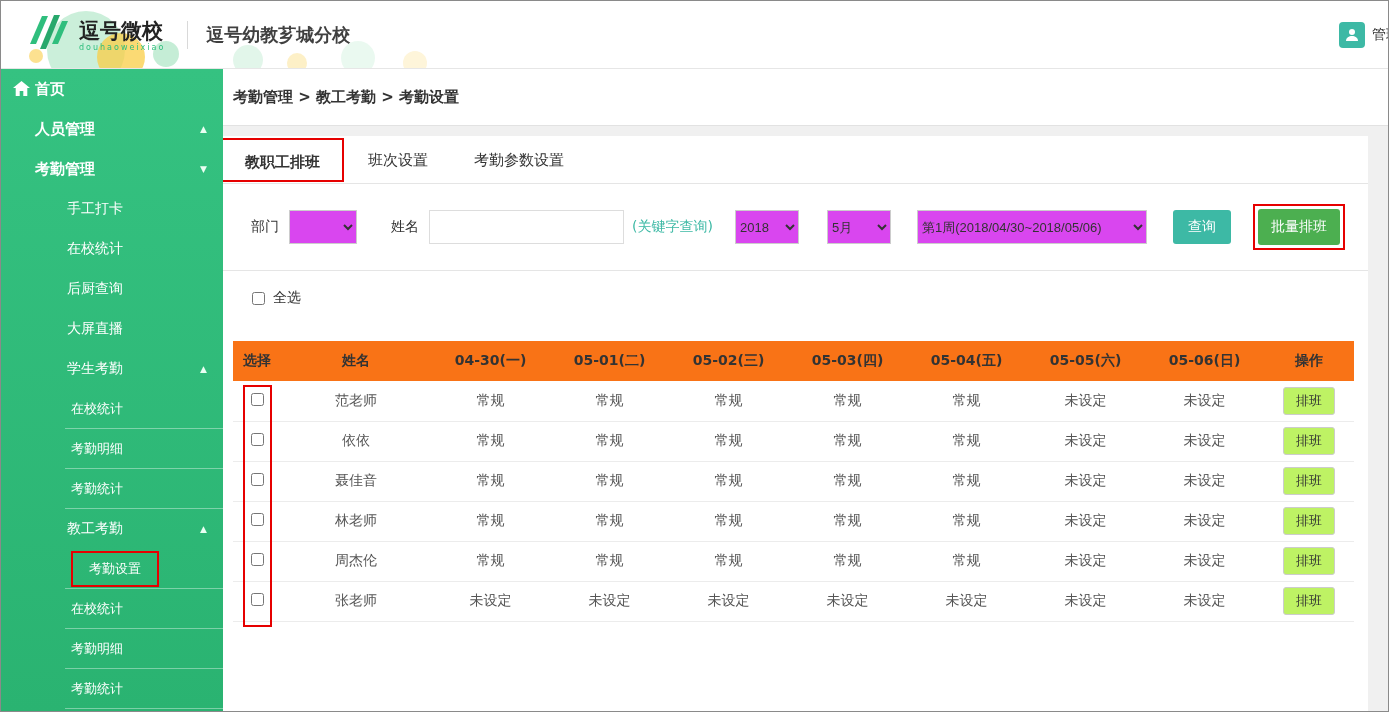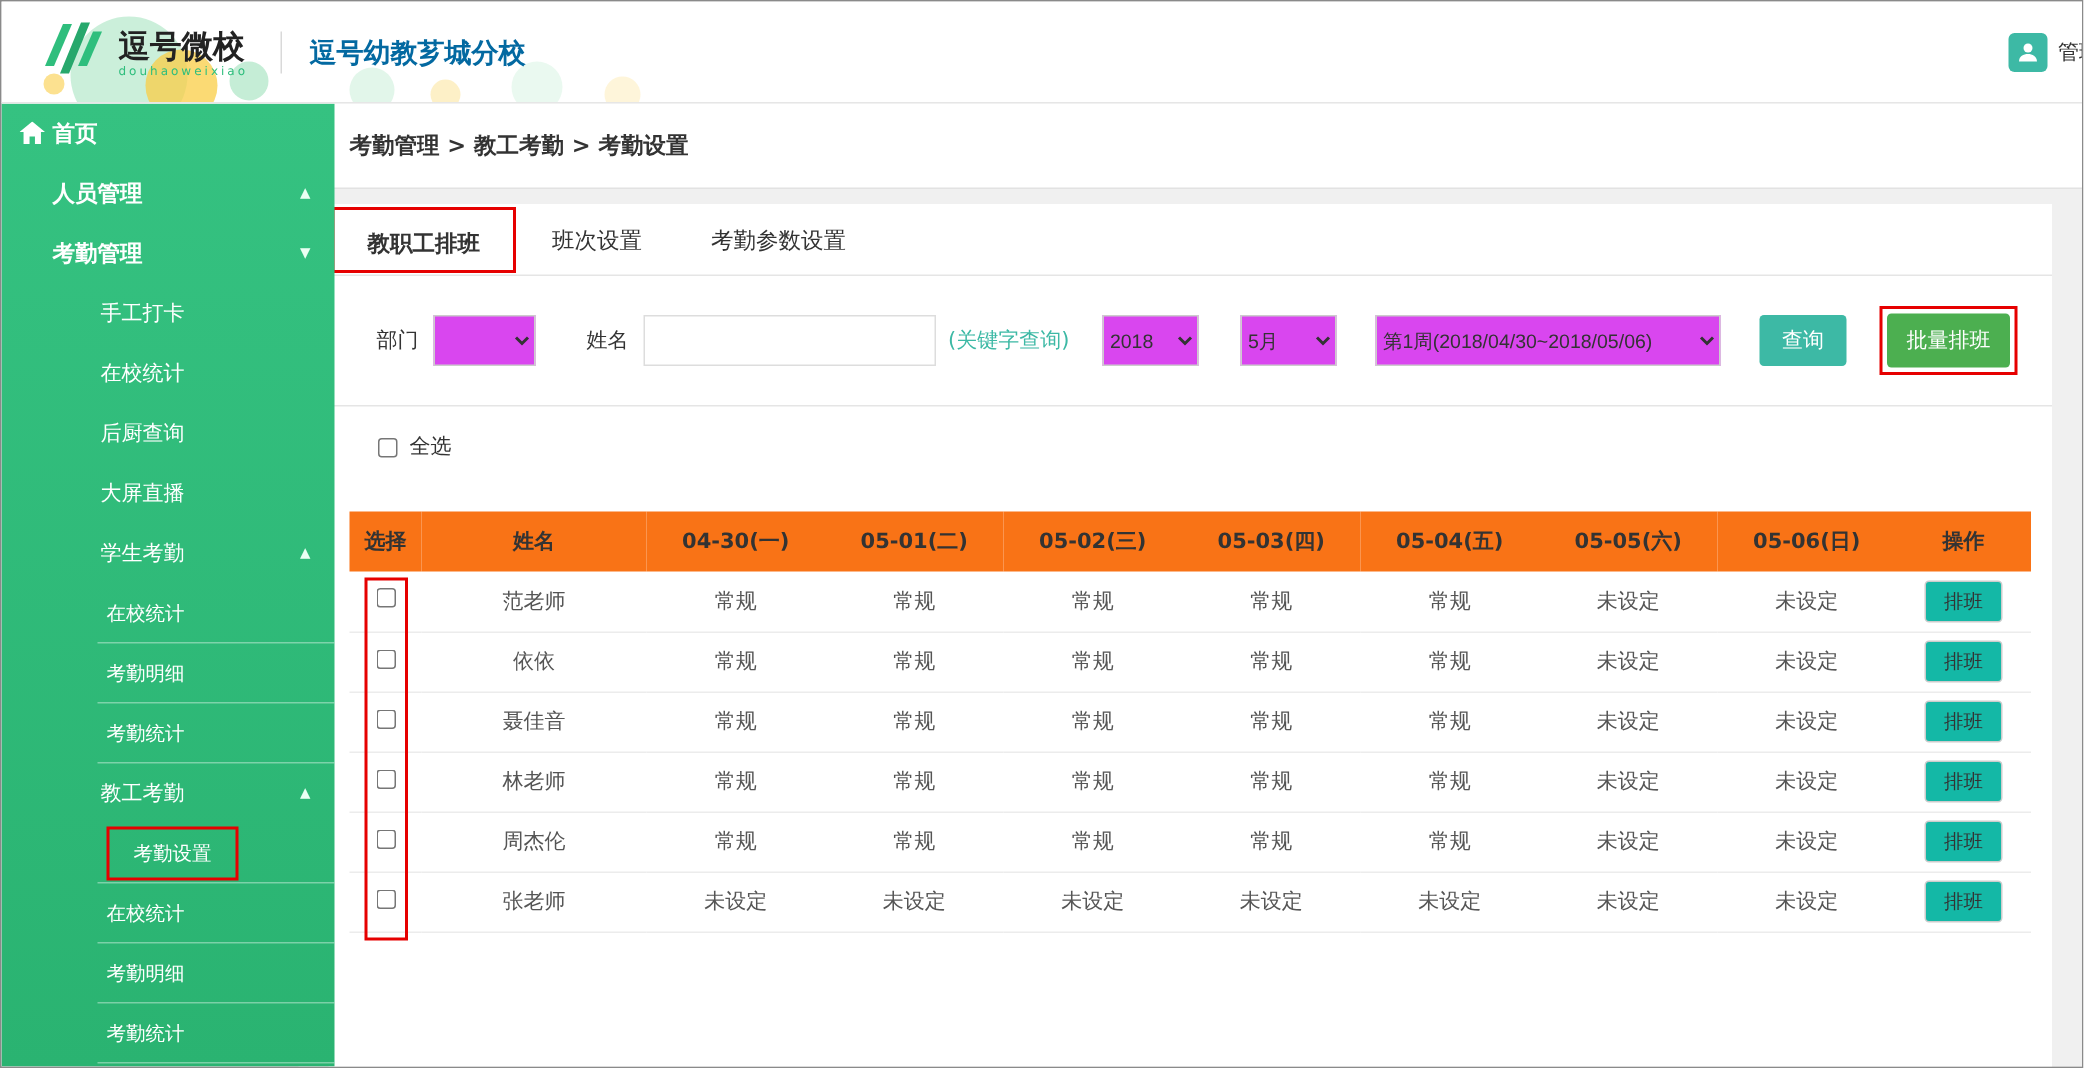--- a/index.html
+++ b/index.html
@@ -9,21 +9,21 @@
 
   
   .header { position:absolute; top:0; left:0; right:0; height:68px; background:#fff;
             border-bottom:1px solid #e6e6e6; overflow:hidden; z-index:5; }
   .bubble { position:absolute; border-radius:50%; pointer-events:none; }
   .logo-wrap { position:absolute; left:26px; top:12px; display:flex; align-items:center; z-index:2; }
   .logo-text { margin-left:8px; }
   .logo-title { font-size:21px; font-weight:bold; color:#222; line-height:24px; }
   .logo-sub { font-size:8px; letter-spacing:2px; color:#2fbe7d; }
   .hdr-sep { width:1px; height:28px; background:#d9d9d9; margin:0 18px 0 22px; }
-  .school-name { font-size:18px; color:#0369a1; font-weight:600; }
+  .school-name { font-size:18px; color:#404040; font-weight:600; }
   .user-wrap { position:absolute; right:-12px; top:21px; display:flex; align-items:center; gap:7px; z-index:2; }
   .avatar { width:26px; height:26px; background:#3db9a5; border-radius:4px; display:flex;
             align-items:center; justify-content:center; cursor:pointer; }
   .user-label { font-size:14px; color:#333; white-space:nowrap; }
 
   
   .sidebar { position:absolute; top:68px; left:0; bottom:0; width:222px;
              background:linear-gradient(180deg,#35c281 0%,#2ab371 100%); overflow:hidden; z-index:4; }
   .sb-item { height:40px; display:flex; align-items:center; position:relative; color:#fff; cursor:pointer; }
   .sb-item.lvl1 { padding-left:34px; font-size:15px; font-weight:bold; }
@@ -64,21 +64,21 @@
                border-radius:3px; font-size:14px; cursor:pointer; white-space:nowrap; }
 
   .divider { border-bottom:1px solid #e5e5e5; }
   .selectall-row { display:flex; align-items:center; gap:8px; padding:18px 0 12px 33px;
                    font-size:14px; color:#333; }
 
   .table-wrap { position:relative; margin:22px 14px 0 14px; }
   table { width:100%; border-collapse:collapse; table-layout:fixed; }
   thead th { background:#f97316; height:40px; font-size:14px; color:#333; font-weight:bold; text-align:center; }
   tbody td { height:40px; text-align:center; font-size:14px; color:#555; border-bottom:1px solid #ececec; }
-  .btn-schedule { padding:4px 12px; border:1px solid #ccc; background:#14b8a6; border-radius:3px;
+  .btn-schedule { padding:4px 12px; border:1px solid #ccc; background:#bef264; border-radius:3px;
                   font-size:13px; color:#333; cursor:pointer;text-align:center; }
   .checkbox-annotation { position:absolute; left:10px; top:44px; width:29px; height:242px;
                          border:2px solid #e60000; pointer-events:none; }
 </style>
 </head>
 <body>
 
 <div id="app">
 
   <div class="header">

